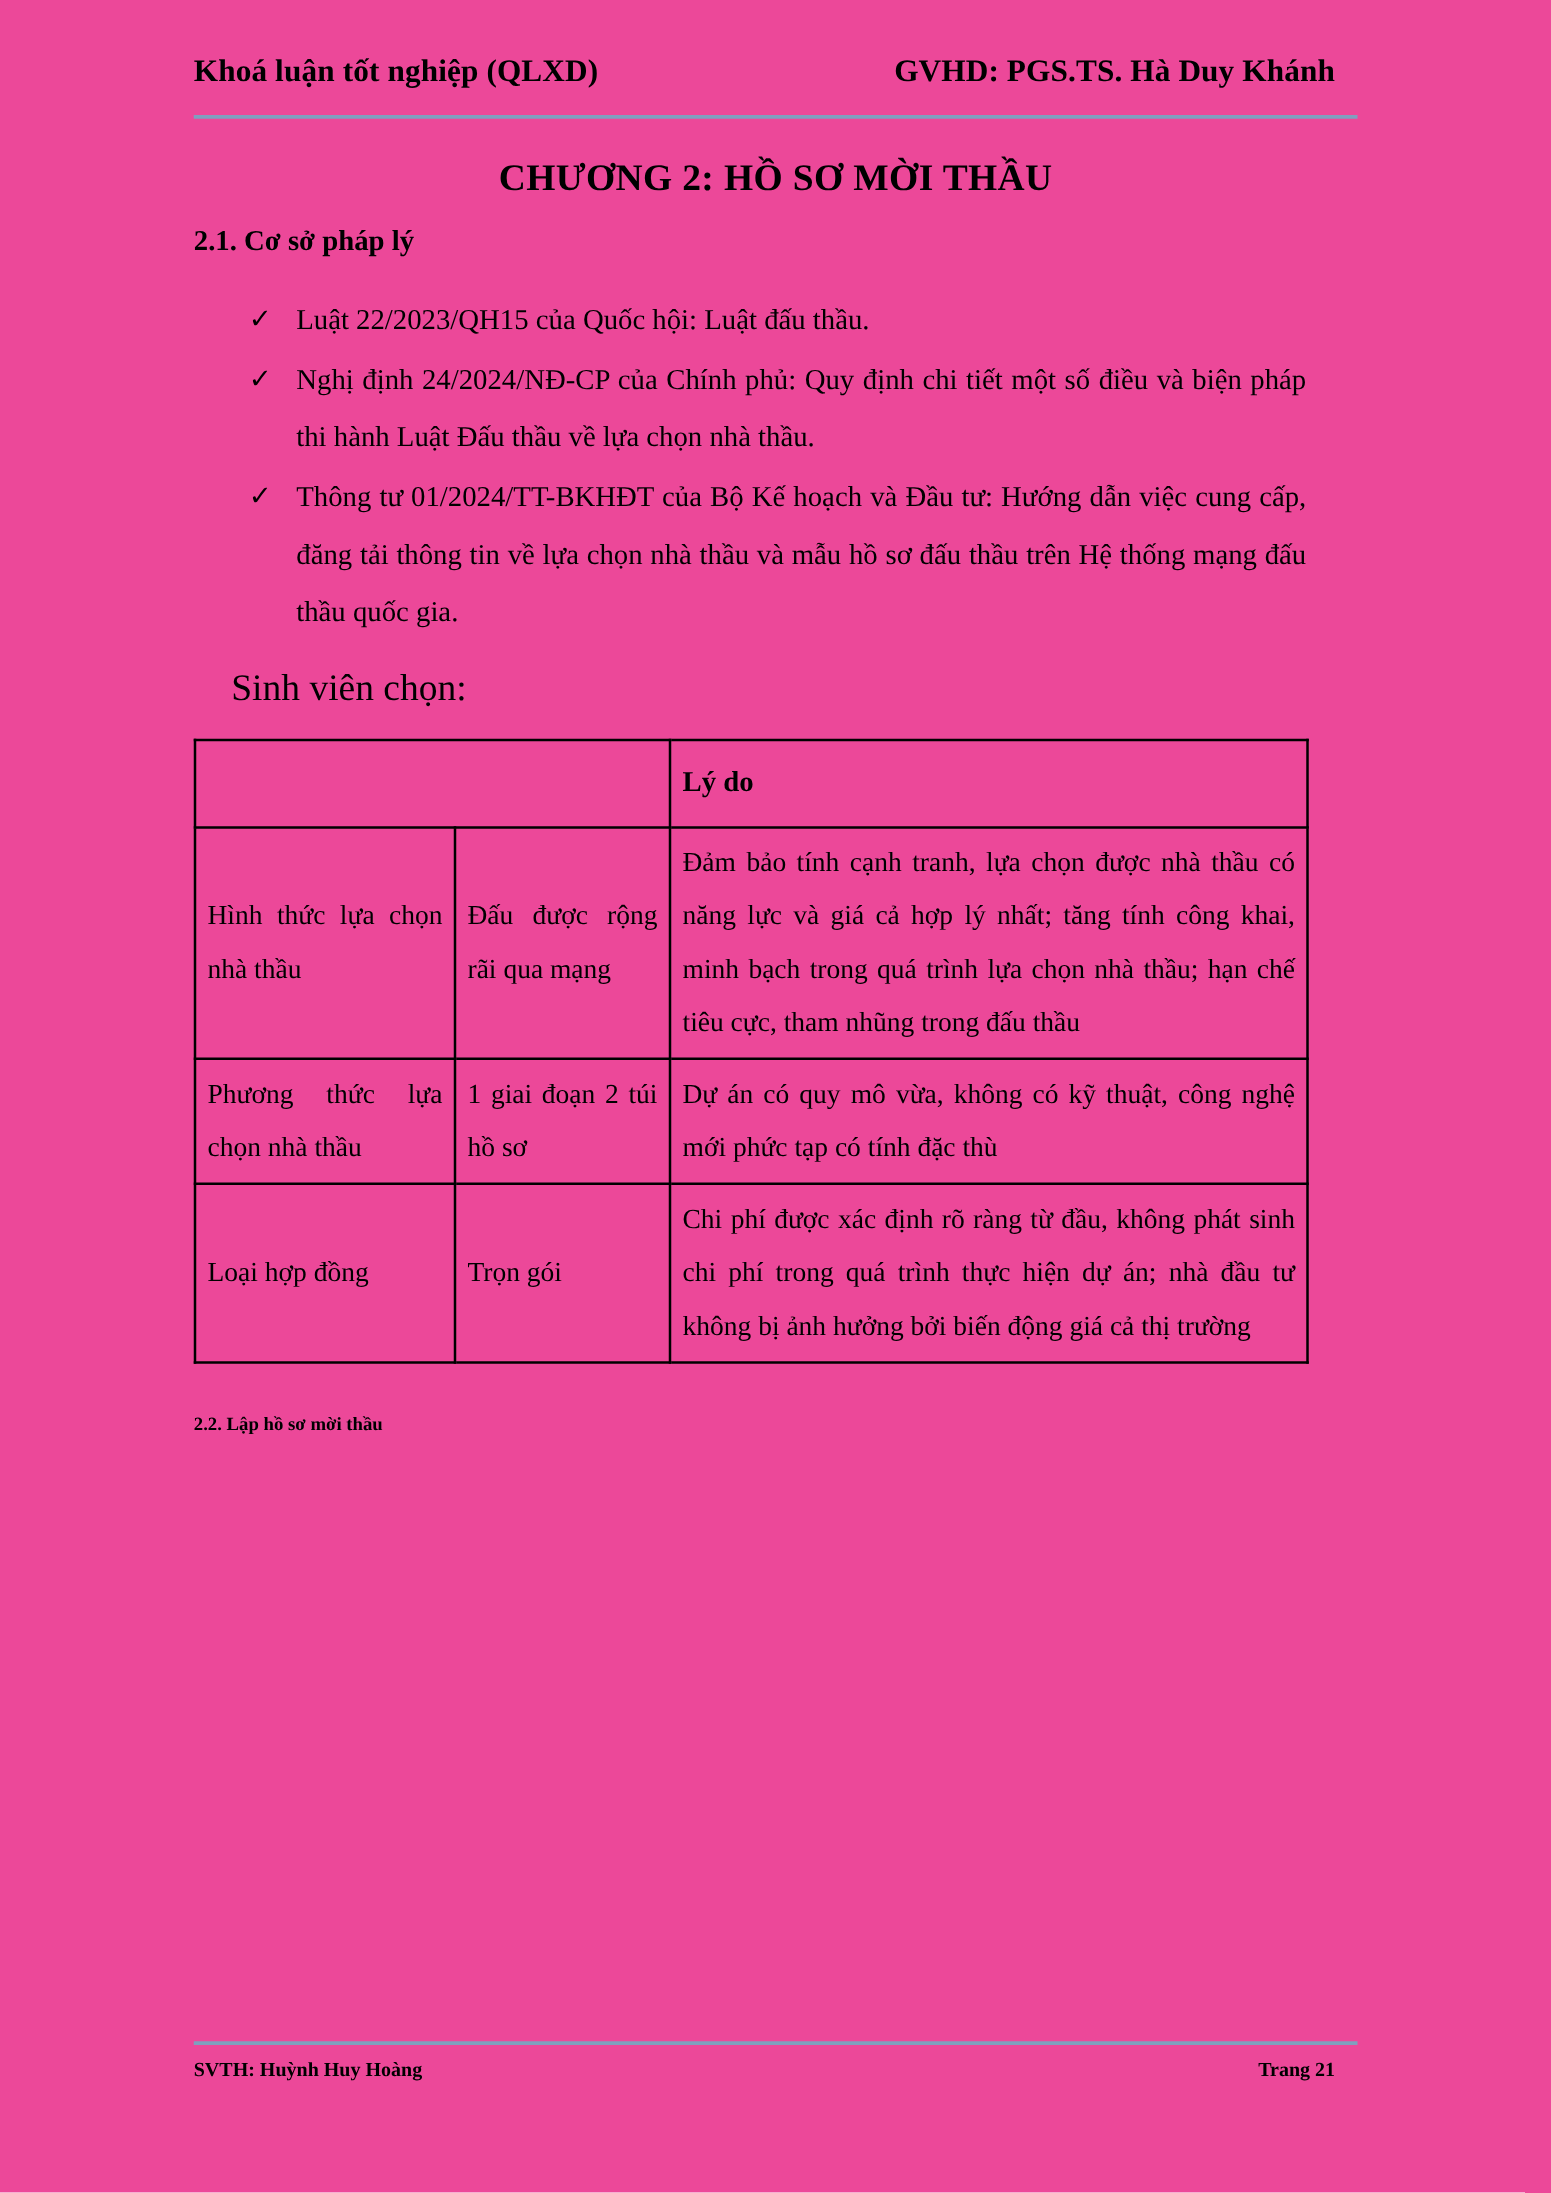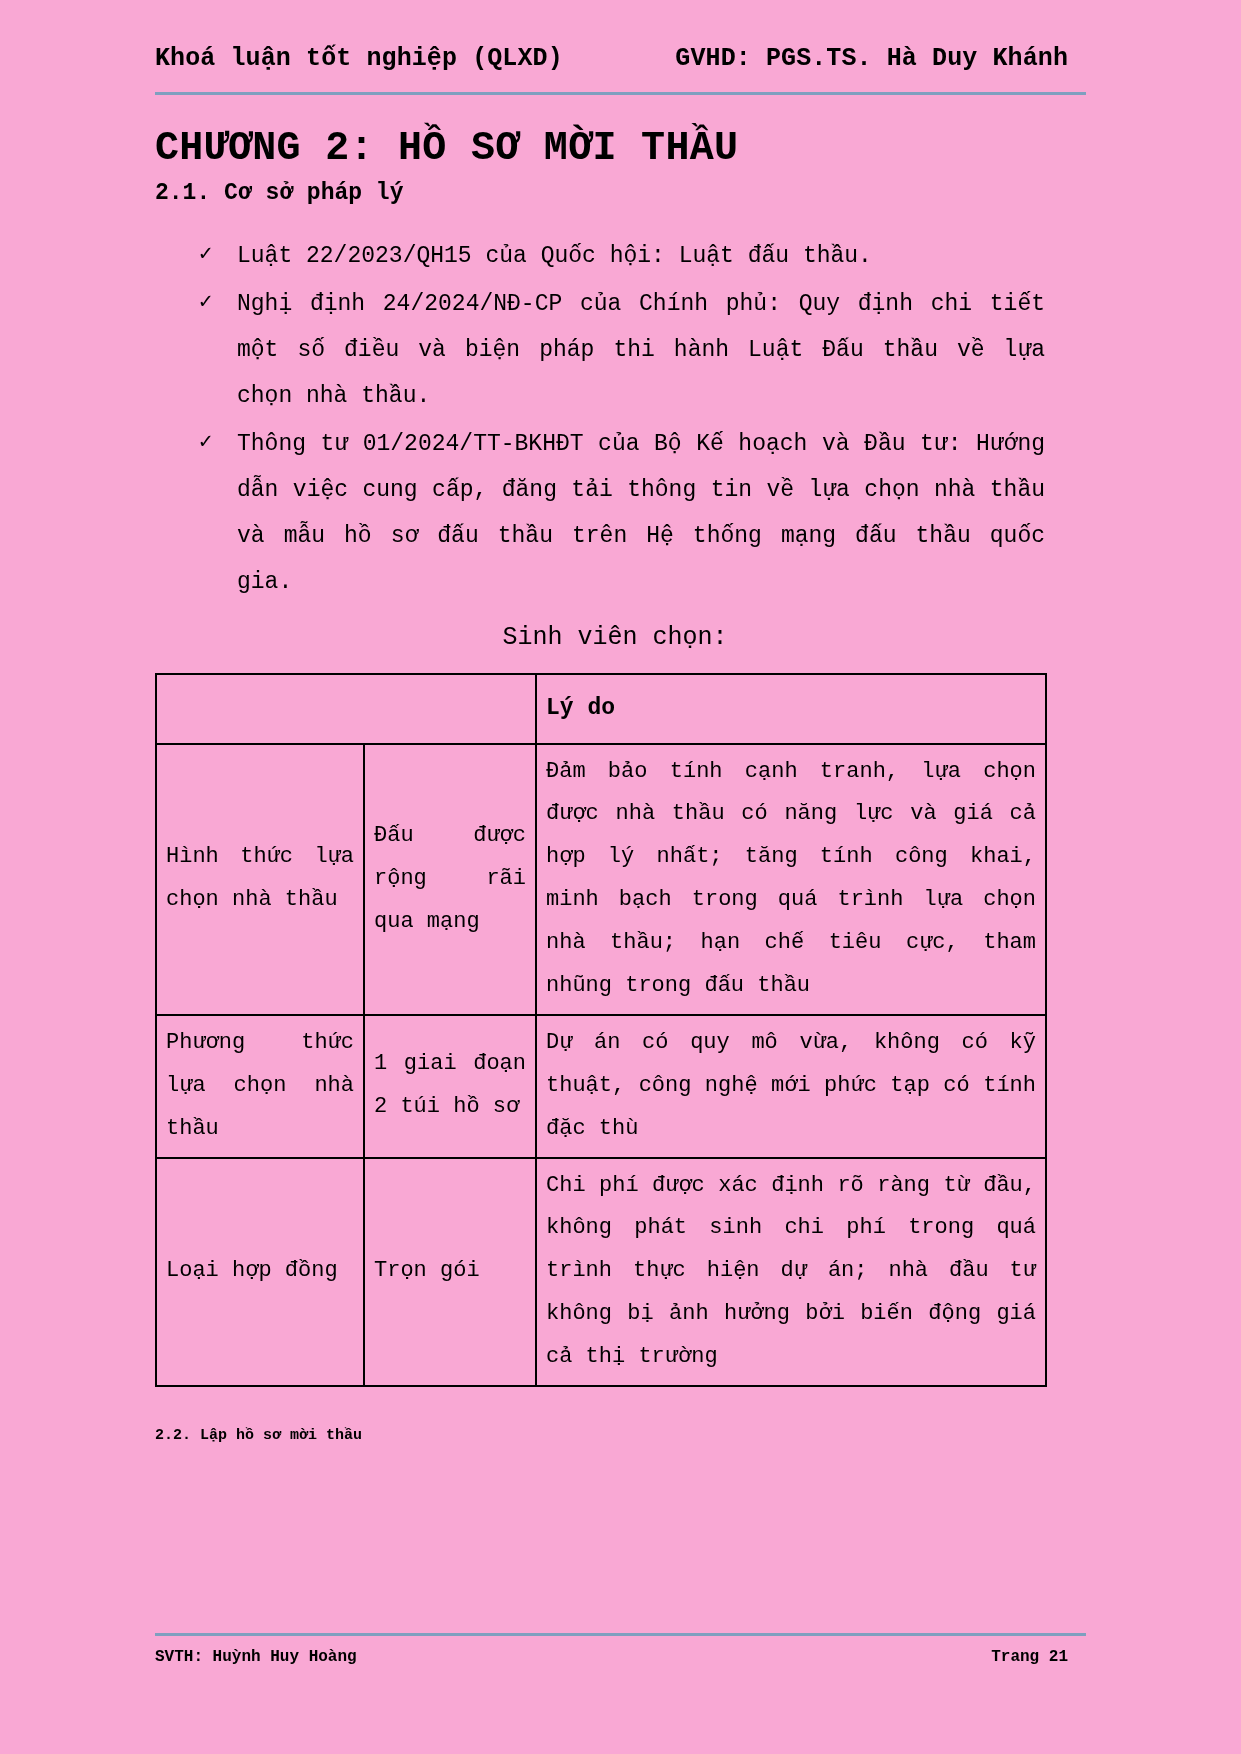--- a/index.html
+++ b/index.html
@@ -4,22 +4,22 @@
 <style>
   html, body {
     margin: 0;
     padding: 0;
     background: #ffffff;
   }
   .page {
     position: relative;
     width: 1241px;
     height: 1754px;
-    background: #f9a8d4;
-    font-family: Liberation Mono, monospace;
+    background: #ec4899;
+    font-family: Liberation Serif, serif;
     color: #000000;
     box-sizing: border-box;
     overflow: hidden;
   }
 
   
   .running-header {
     position: absolute;
     left: 155px;
     right: 155px;
@@ -43,23 +43,23 @@
   }
   .rule.header-rule { top: 92px; }
   .rule.footer-rule { top: 1633px; }
 
   
   .chapter-title {
     position: absolute;
     left: 155px;
     right: 155px;
     top: 126px;
-    text-align: left;
-    font-weight: bold;
-    font-size: 40px;
+    text-align: center;
+    font-weight: bold;
+    font-size: 30px;
     letter-spacing: 0.3px;
   }
 
   
   .content {
     position: absolute;
     left: 155px;
     top: 176px;
     width: 890px;
   }
@@ -86,25 +86,24 @@
   }
   ul.legal-list > li .check {
     position: absolute;
     left: 6px;
     top: 0;
     font-size: 22px;
     line-height: 2.0;
   }
 
   p.intro-line {
-    font-size: 25px;
+    font-size: 30px;
     line-height: 2.0;
     margin: 8px 0 10px 0;
     padding-left: 30px;
-    text-align: center;
   }
 
   
   table.choice-table {
     border-collapse: collapse;
     width: 890px;
     table-layout: fixed;
     margin-top: 4px;
   }
   table.choice-table td,

